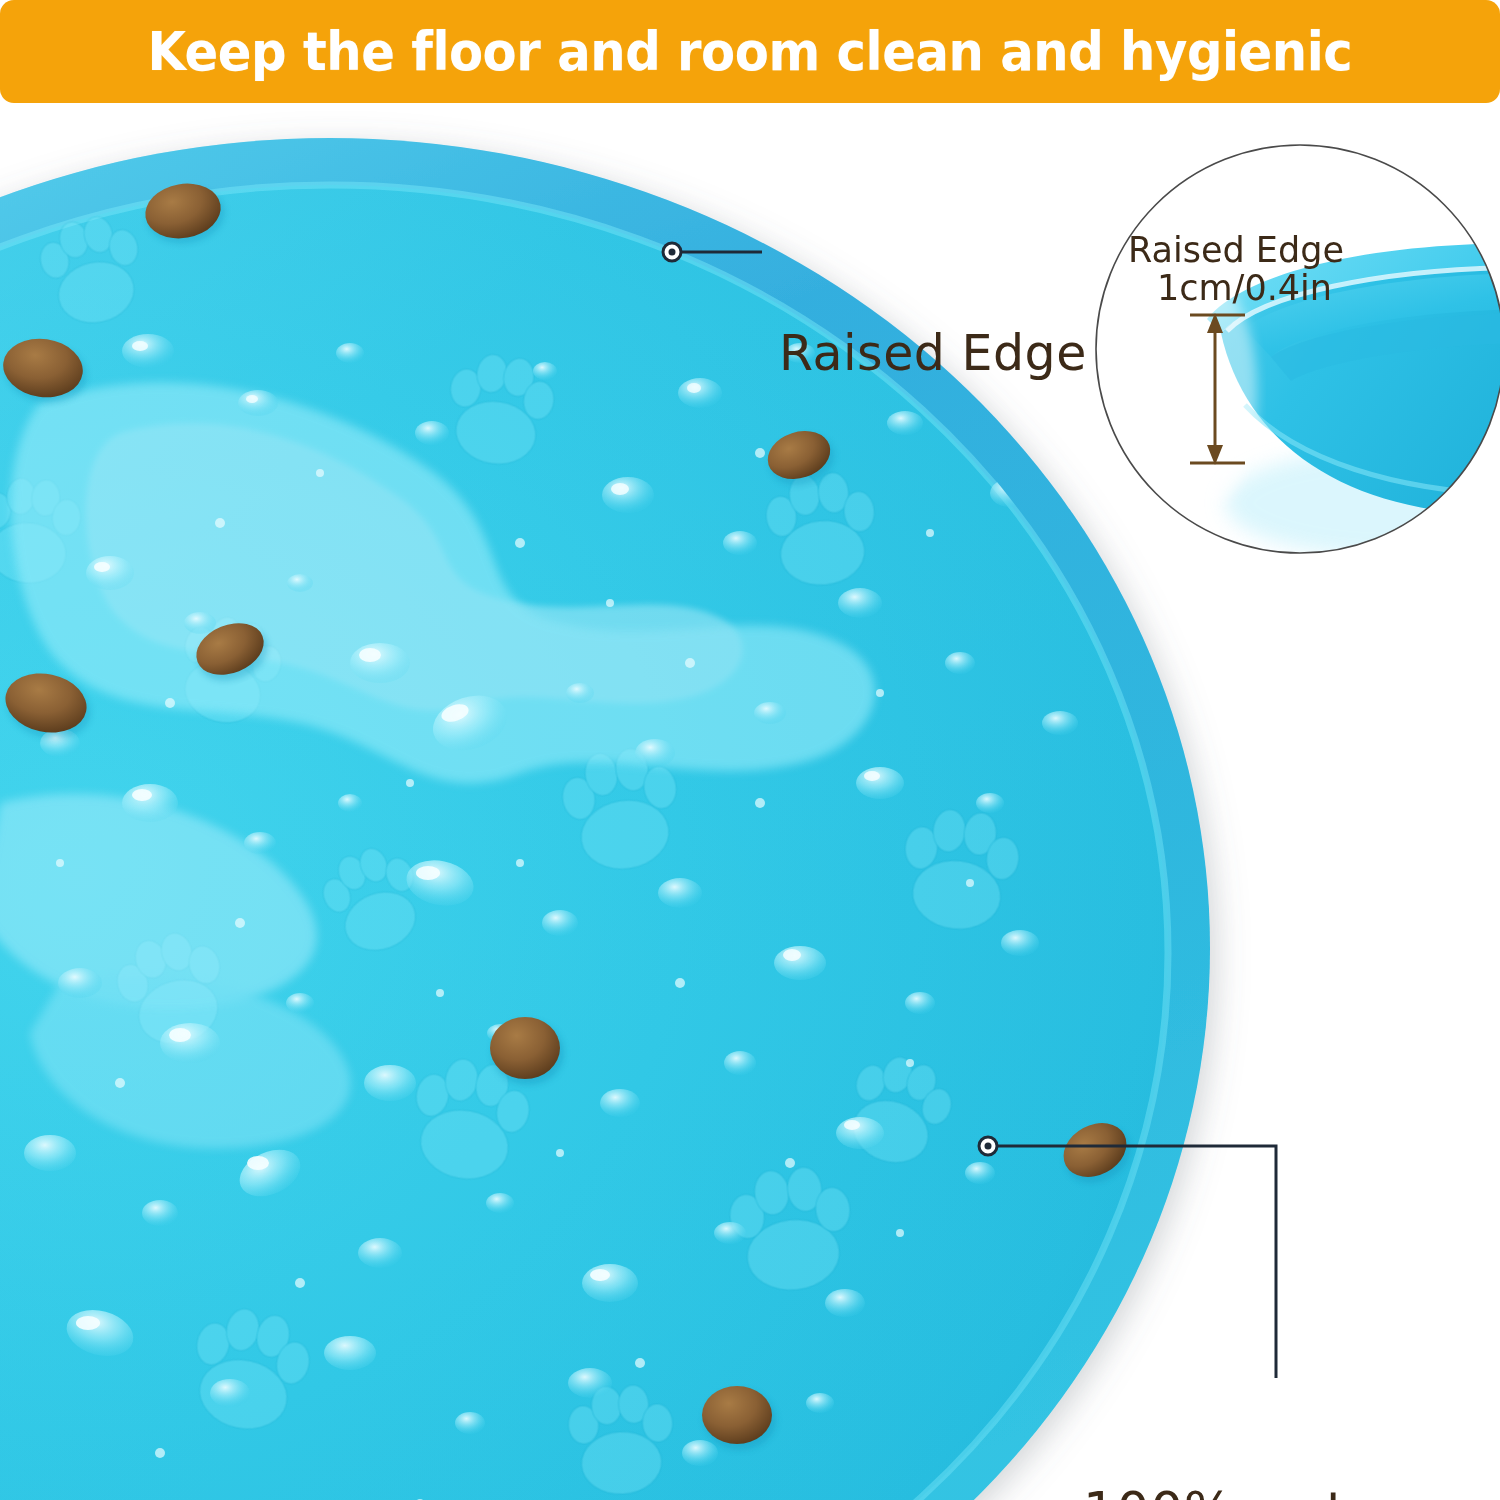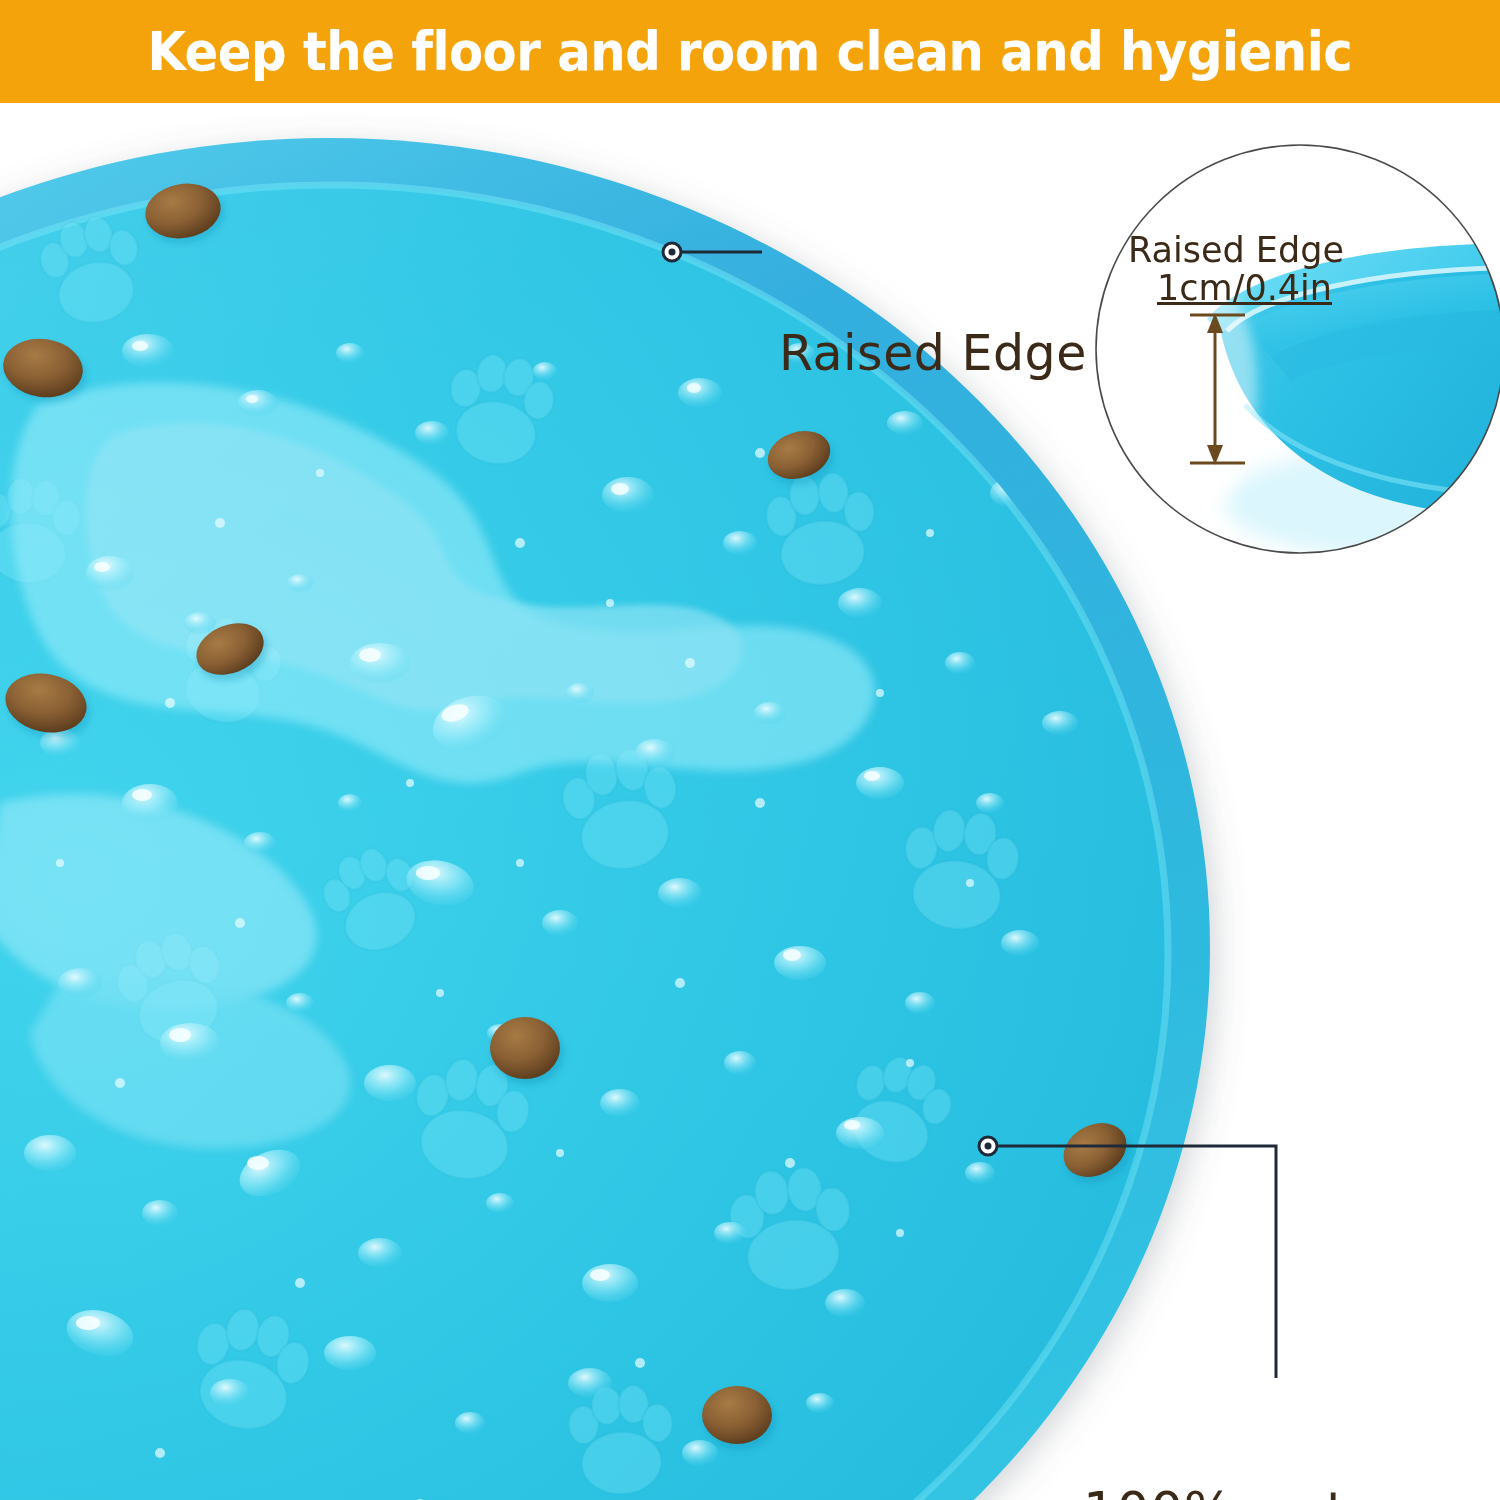--- a/index.html
+++ b/index.html
@@ -14,21 +14,21 @@
     width:1500px; height:1500px;
     background:#ffffff;
     overflow:hidden;
   }
 
   
   #banner {
     position:absolute; left:0; top:0;
     width:1500px; height:103px;
     background:#F5A30A;
-    display:flex; align-items:center; justify-content:center;
+    display:flex; align-items:center; justify-content:center;border-radius:14px;
   }
   #banner-text {
     color:#ffffff;
     font-family:"DejaVu Sans", sans-serif;
     font-weight:bold;
     font-size:54px;
     letter-spacing:-0.5px;
     line-height:1;
     transform:scaleX(0.92);
     white-space:nowrap;
@@ -71,21 +71,21 @@
   #inset svg { position:absolute; left:0; top:0; width:410px; height:412px; }
   .inset-text {
     position:absolute;
     font-family:"DejaVu Sans", sans-serif;
     color:#3C2A18;
     font-size:35px;
     white-space:nowrap;
     line-height:1;
   }
   #inset-line1 { left:33px; top:90px; }
-  #inset-line2 { left:62px; top:128px;text-decoration:underline; }
+  #inset-line2 { left:62px; top:128px; }
 </style>
 </head>
 <body>
 
 <div id="stage">
 
   <div id="banner">
     <div id="banner-text">Keep the floor and room clean and hygienic</div>
   </div>
 

